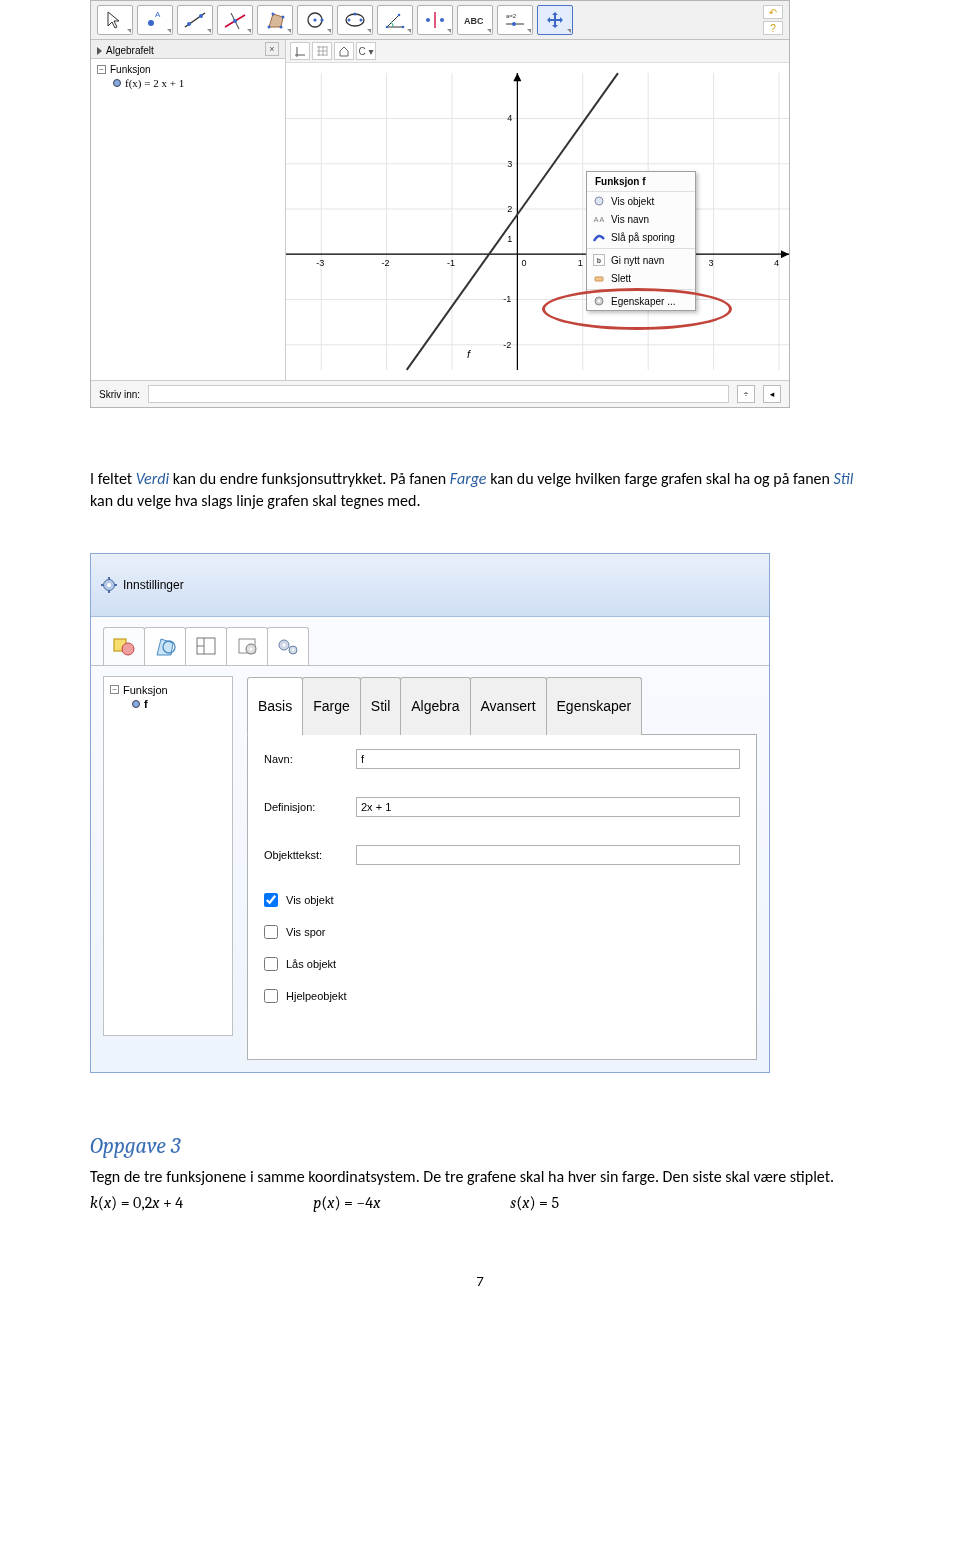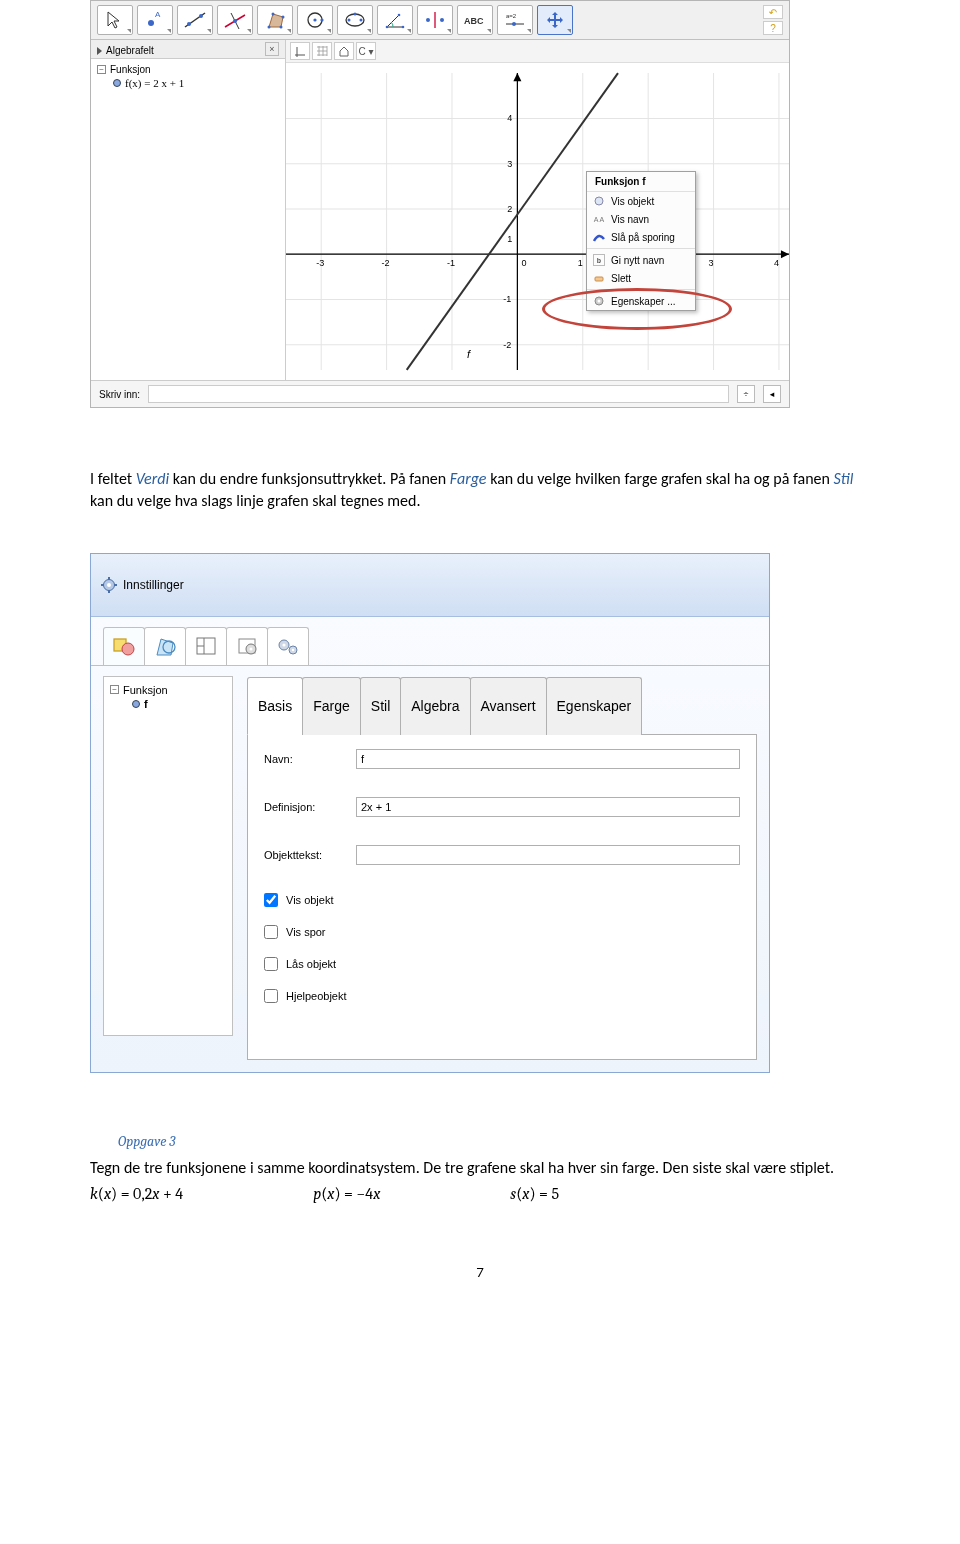--- a/index.html
+++ b/index.html
@@ -166,21 +166,21 @@
     background:#fff;
   }
   .form-row { display:flex; align-items:center; gap:12px; margin-bottom:28px; font-size:11px;}
   .form-row label { width:80px; }
   .form-row input[type=text] { flex:1; height:20px; border:1px solid #b0b0b0; padding:0 4px; font-size:11px; }
   .chk-row { display:flex; align-items:center; gap:8px; margin-top:18px; font-size:11px;}
   .chk-row input { width:14px; height:14px; }
   .select-like { display:inline-flex; align-items:center; justify-content:space-between; border:1px solid #b0b0b0; height:20px; padding:0 4px; width:100px; font-size:11px; margin-left:10px; background:#fff;}
 
   
-  .oppgave-title { color:#3a6fb5; font-family:Cambria, serif; font-style:italic; font-size:14px; margin-bottom:6px;margin-left:28px; }
+  .oppgave-title { color:#3a6fb5; font-family:Cambria, serif; font-style:italic; font-size:22px; margin-bottom:6px; }
   .oppgave-text { font-size:16px; line-height:1.45; }
   .eq-row { display:flex; gap:130px; margin-top:6px; font-size:16px; font-family:Cambria, 'Cambria Math', serif; }
   .eq-row .ital { font-style:italic; }
 
   .page-num { text-align:center; font-size:15px; margin-top:60px; }
 </style>
 </head>
 <body>
 
 <div class="page">

